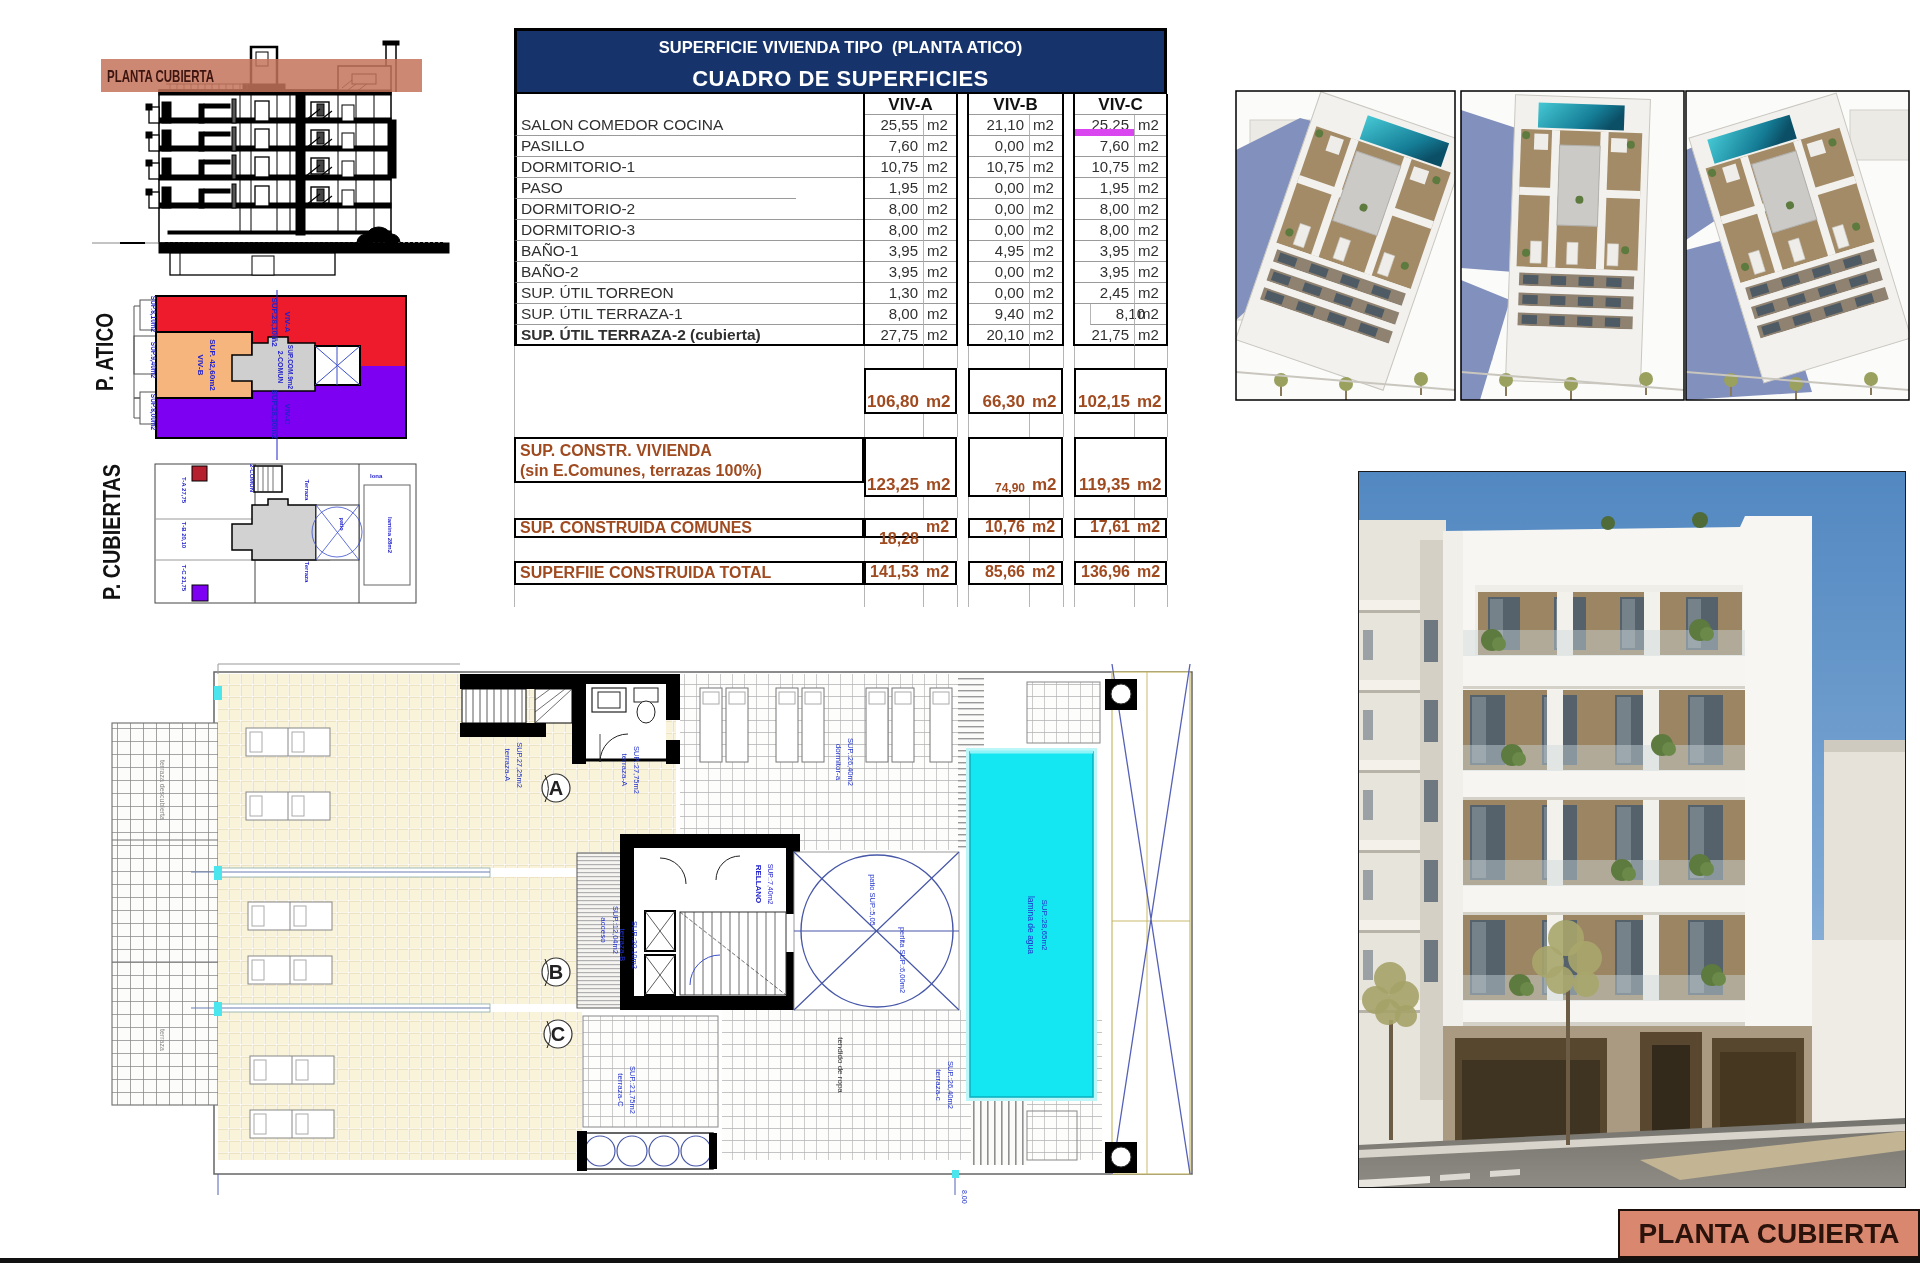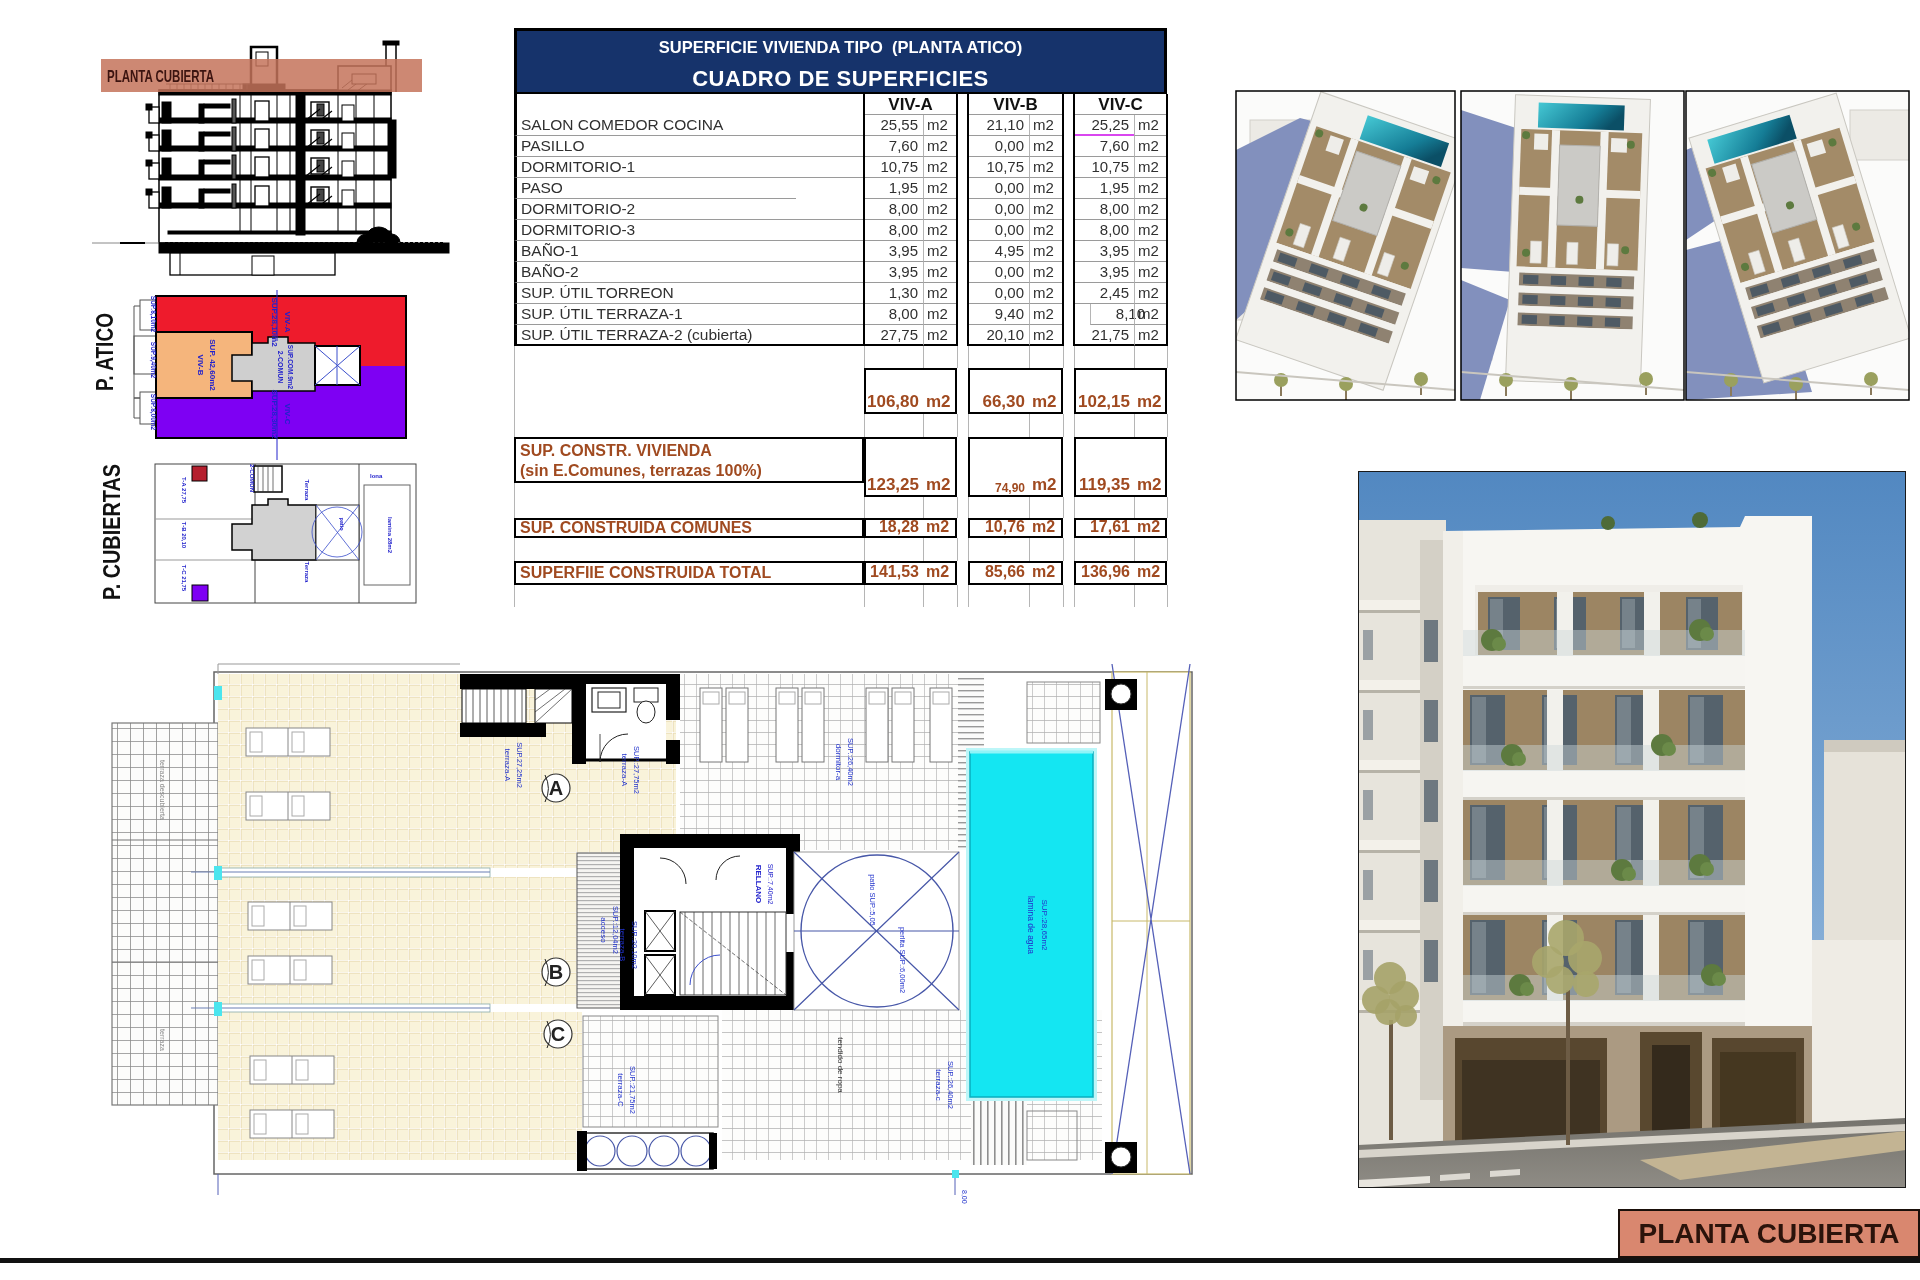--- a/index.html
+++ b/index.html
@@ -193,21 +193,21 @@
     </div>
 <div class="cell vivh" style="left:864px;top:94px;width:93px;height:21px;">VIV-A</div>
 <div class="cell vivh" style="left:968px;top:94px;width:95px;height:21px;">VIV-B</div>
 <div class="cell vivh" style="left:1074px;top:94px;width:93px;height:21px;">VIV-C</div>
 <div class="cell" style="left:514px;top:94px;width:350px;height:21px;border-left:3px solid #000;"></div>
 <div class="cell lab" style="left:514px;top:115px;width:350px;height:21px;border-bottom:1px solid #9a9a9a;">SALON COMEDOR COCINA</div>
 <div class="cell num" style="left:864px;top:115px;width:59px;height:21px;border-bottom:1px solid #9a9a9a;">25,55</div>
 <div class="cell m2" style="left:923px;top:115px;width:34px;height:21px;border-bottom:1px solid #9a9a9a;">m2</div>
 <div class="cell num" style="left:968px;top:115px;width:61px;height:21px;border-bottom:1px solid #9a9a9a;">21,10</div>
 <div class="cell m2" style="left:1029px;top:115px;width:34px;height:21px;border-bottom:1px solid #9a9a9a;">m2</div>
-<div class="cell num" style="left:1074px;top:115px;width:60px;height:21px;border-bottom:2px solid #d946ef;">25,25</div>
+<div class="cell num" style="left:1074px;top:115px;width:60px;height:21px;border-bottom:7px solid #d946ef;">25,25</div>
 <div class="cell m2" style="left:1134px;top:115px;width:33px;height:21px;border-bottom:1px solid #9a9a9a;">m2</div>
 <div class="cell lab" style="left:514px;top:136px;width:350px;height:21px;border-bottom:1px solid #9a9a9a;">PASILLO</div>
 <div class="cell num" style="left:864px;top:136px;width:59px;height:21px;border-bottom:1px solid #9a9a9a;">7,60</div>
 <div class="cell m2" style="left:923px;top:136px;width:34px;height:21px;border-bottom:1px solid #9a9a9a;">m2</div>
 <div class="cell num" style="left:968px;top:136px;width:61px;height:21px;border-bottom:1px solid #9a9a9a;">0,00</div>
 <div class="cell m2" style="left:1029px;top:136px;width:34px;height:21px;border-bottom:1px solid #9a9a9a;">m2</div>
 <div class="cell num" style="left:1074px;top:136px;width:60px;height:21px;border-bottom:1px solid #9a9a9a;">7,60</div>
 <div class="cell m2" style="left:1134px;top:136px;width:33px;height:21px;border-bottom:1px solid #9a9a9a;">m2</div>
 <div class="cell lab" style="left:514px;top:157px;width:350px;height:21px;border-bottom:1px solid #9a9a9a;">DORMITORIO-1</div>
 <div class="cell num" style="left:864px;top:157px;width:59px;height:21px;border-bottom:1px solid #9a9a9a;">10,75</div>
@@ -258,21 +258,21 @@
 <div class="cell m2" style="left:1029px;top:283px;width:34px;height:21px;border-bottom:1px solid #9a9a9a;">m2</div>
 <div class="cell num" style="left:1074px;top:283px;width:60px;height:21px;border-bottom:1px solid #9a9a9a;">2,45</div>
 <div class="cell m2" style="left:1134px;top:283px;width:33px;height:21px;border-bottom:1px solid #9a9a9a;">m2</div>
 <div class="cell lab" style="left:514px;top:304px;width:350px;height:21px;border-bottom:1px solid #9a9a9a;">SUP. ÚTIL TERRAZA-1</div>
 <div class="cell num" style="left:864px;top:304px;width:59px;height:21px;border-bottom:1px solid #9a9a9a;">8,00</div>
 <div class="cell m2" style="left:923px;top:304px;width:34px;height:21px;border-bottom:1px solid #9a9a9a;">m2</div>
 <div class="cell num" style="left:968px;top:304px;width:61px;height:21px;border-bottom:1px solid #9a9a9a;">9,40</div>
 <div class="cell m2" style="left:1029px;top:304px;width:34px;height:21px;border-bottom:1px solid #9a9a9a;">m2</div>
 <div class="cell num" style="left:1074px;top:304px;width:60px;height:21px;border-bottom:1px solid #9a9a9a;margin-left:16px;">8,10</div>
 <div class="cell m2" style="left:1134px;top:304px;width:33px;height:21px;border-bottom:1px solid #9a9a9a;">m2</div>
-<div class="cell lab" style="left:514px;top:325px;width:422px;height:21px;border-bottom:2px solid #000;">SUP. ÚTIL TERRAZA-2 (cubierta)</div>
+<div class="cell lab" style="left:514px;top:325px;width:422px;height:21px;border-bottom:2px solid #000;font-weight:bold;">SUP. ÚTIL TERRAZA-2 (cubierta)</div>
 <div class="cell num" style="left:864px;top:325px;width:59px;height:21px;border-bottom:2px solid #000;">27,75</div>
 <div class="cell m2" style="left:923px;top:325px;width:34px;height:21px;border-bottom:2px solid #000;">m2</div>
 <div class="cell num" style="left:968px;top:325px;width:61px;height:21px;border-bottom:2px solid #000;">20,10</div>
 <div class="cell m2" style="left:1029px;top:325px;width:34px;height:21px;border-bottom:2px solid #000;">m2</div>
 <div class="cell num" style="left:1074px;top:325px;width:60px;height:21px;border-bottom:2px solid #000;">21,75</div>
 <div class="cell m2" style="left:1134px;top:325px;width:33px;height:21px;border-bottom:2px solid #000;">m2</div>
 <div class="cell" style="left:863px;top:94px;width:2px;height:252px;background:#000;"></div>
 <div class="cell" style="left:956px;top:94px;width:2px;height:252px;background:#000;"></div>
 <div class="cell" style="left:967px;top:94px;width:2px;height:252px;background:#000;"></div>
 <div class="cell" style="left:1062px;top:94px;width:2px;height:252px;background:#000;"></div>
@@ -343,21 +343,21 @@
 <div class="cell totbox" style="left:968px;top:437px;width:95px;height:60px;"></div>
 <div class="cell totnum" style="left:968px;top:437px;width:61px;height:60px;font-size:12px;align-items:flex-end;">74,90</div>
 <div class="cell totm2" style="left:1029px;top:437px;width:34px;height:60px;font-size:17px;align-items:flex-end;">m2</div>
 <div class="cell totbox" style="left:1074px;top:437px;width:93px;height:60px;"></div>
 <div class="cell totnum" style="left:1074px;top:437px;width:60px;height:60px;font-size:17px;align-items:flex-end;">119,35</div>
 <div class="cell totm2" style="left:1134px;top:437px;width:33px;height:60px;font-size:17px;align-items:flex-end;">m2</div>
 <div class="cell totlab" style="left:514px;top:518px;width:350px;height:20px;display:flex;flex-direction:column;justify-content:center;padding-top:0;">
       <div>SUP. CONSTRUIDA COMUNES</div>
     </div>
 <div class="cell totbox" style="left:864px;top:518px;width:93px;height:20px;"></div>
-<div class="cell totnum" style="left:864px;top:518px;width:59px;height:20px;font-size:16px;align-items:center;">18,28</div>
+<div class="cell totnum" style="left:864px;top:530px;width:59px;height:20px;font-size:16px;align-items:center;">18,28</div>
 <div class="cell totm2" style="left:923px;top:518px;width:34px;height:20px;font-size:16px;align-items:center;">m2</div>
 <div class="cell totbox" style="left:968px;top:518px;width:95px;height:20px;"></div>
 <div class="cell totnum" style="left:968px;top:518px;width:61px;height:20px;font-size:16px;align-items:center;">10,76</div>
 <div class="cell totm2" style="left:1029px;top:518px;width:34px;height:20px;font-size:16px;align-items:center;">m2</div>
 <div class="cell totbox" style="left:1074px;top:518px;width:93px;height:20px;"></div>
 <div class="cell totnum" style="left:1074px;top:518px;width:60px;height:20px;font-size:16px;align-items:center;">17,61</div>
 <div class="cell totm2" style="left:1134px;top:518px;width:33px;height:20px;font-size:16px;align-items:center;">m2</div>
 <div class="cell totlab" style="left:514px;top:561px;width:350px;height:24px;display:flex;flex-direction:column;justify-content:center;padding-top:0;">
       <div>SUPERFIIE CONSTRUIDA TOTAL</div>
     </div>

